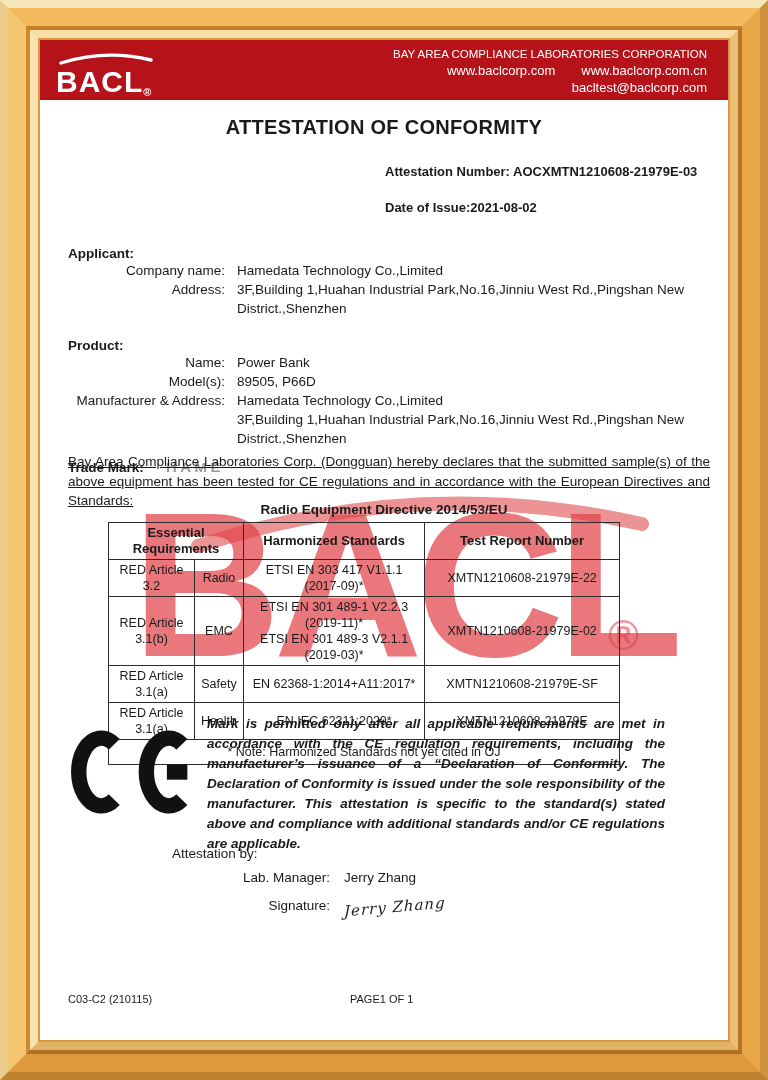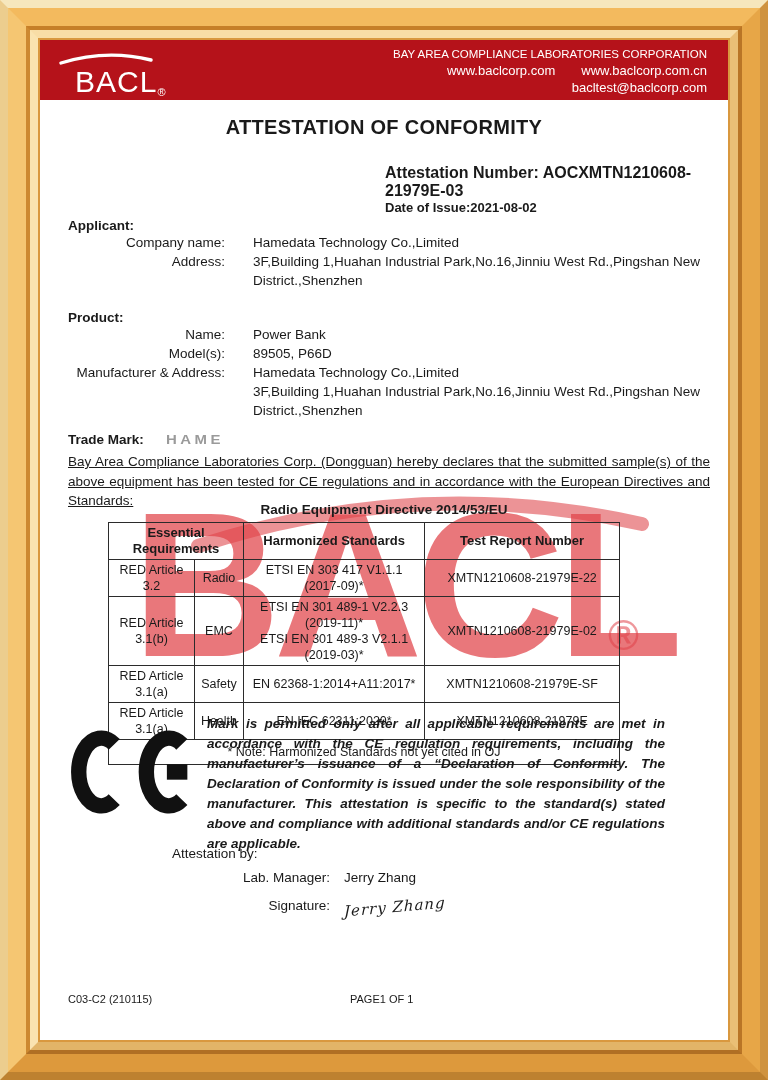--- a/index.html
+++ b/index.html
@@ -22,35 +22,35 @@
   .wm-text{position:absolute;left:92px;top:442px;font-size:206px;line-height:1;
            font-weight:bold;letter-spacing:-7px;color:rgba(224,66,72,0.72);}
   .wm-arc{position:absolute;left:150px;top:440px;}
   .wm-reg{position:absolute;left:568px;top:572px;font-size:42px;
           color:rgba(224,66,72,0.55);font-weight:bold;}
   .content{position:absolute;inset:0;z-index:1;}
   
   .banner{position:absolute;left:0;right:0;top:0;height:60px;background:#b5121a;
           color:#fff;display:flex;justify-content:space-between;}
   .logo{padding:7px 0 0 16px;}
-  .logo-word{font-size:30px;font-weight:normal;line-height:26px;letter-spacing:1px;margin-left:19px;}
+  .logo-word{font-size:30px;font-weight:bold;line-height:26px;letter-spacing:1px;}
   .logo-reg{font-size:11px;vertical-align:-4px;}
   .banner-right{text-align:right;padding:7px 21px 0 0;font-weight:normal;}
   .b-line1{font-size:11.5px;line-height:15px;}
   .b-line2{font-size:13px;line-height:17px;}
   .b-line2 .gap{display:inline-block;width:26px;}
   .b-line3{font-size:13px;line-height:17px;}
   
   .doc-title{position:absolute;top:76px;left:0;right:0;text-align:center;
              font-size:20px;font-weight:bold;letter-spacing:0.3px;}
-  .att-num{position:absolute;top:124px;left:345px;font-size:16px;font-weight:bold;}
+  .att-num{position:absolute;top:124px;left:345px;font-size:13px;font-weight:bold;}
   .doc-date{position:absolute;top:160px;left:345px;font-size:13px;font-weight:bold;}
   .sec{position:absolute;left:28px;right:18px;font-size:13.5px;}
-  .sec-h{font-weight:bold;}
-  .kv{display:grid;grid-template-columns:157px 1fr;column-gap:28px;line-height:19px;}
+  .sec-h{font-weight:bold;margin-top:28px;}
+  .kv{display:grid;grid-template-columns:157px 1fr;column-gap:12px;line-height:19px;}
   .kv .k{text-align:right;}
   .kv .v{white-space:pre-line;}
   .tm-row{display:flex;align-items:baseline;}
   .hame{color:#9a9a9a;font-weight:bold;font-size:13px;letter-spacing:3px;
         margin-left:22px;transform:scaleX(1.15) scaleY(0.92);transform-origin:left;}
   .decl{text-align:justify;line-height:19.5px;text-decoration:underline;}
   .dir-title{position:absolute;top:462px;left:0;right:0;text-align:center;
              font-size:13.5px;font-weight:bold;}
   
   table.req{position:absolute;top:482px;left:68px;width:512px;border-collapse:collapse;

